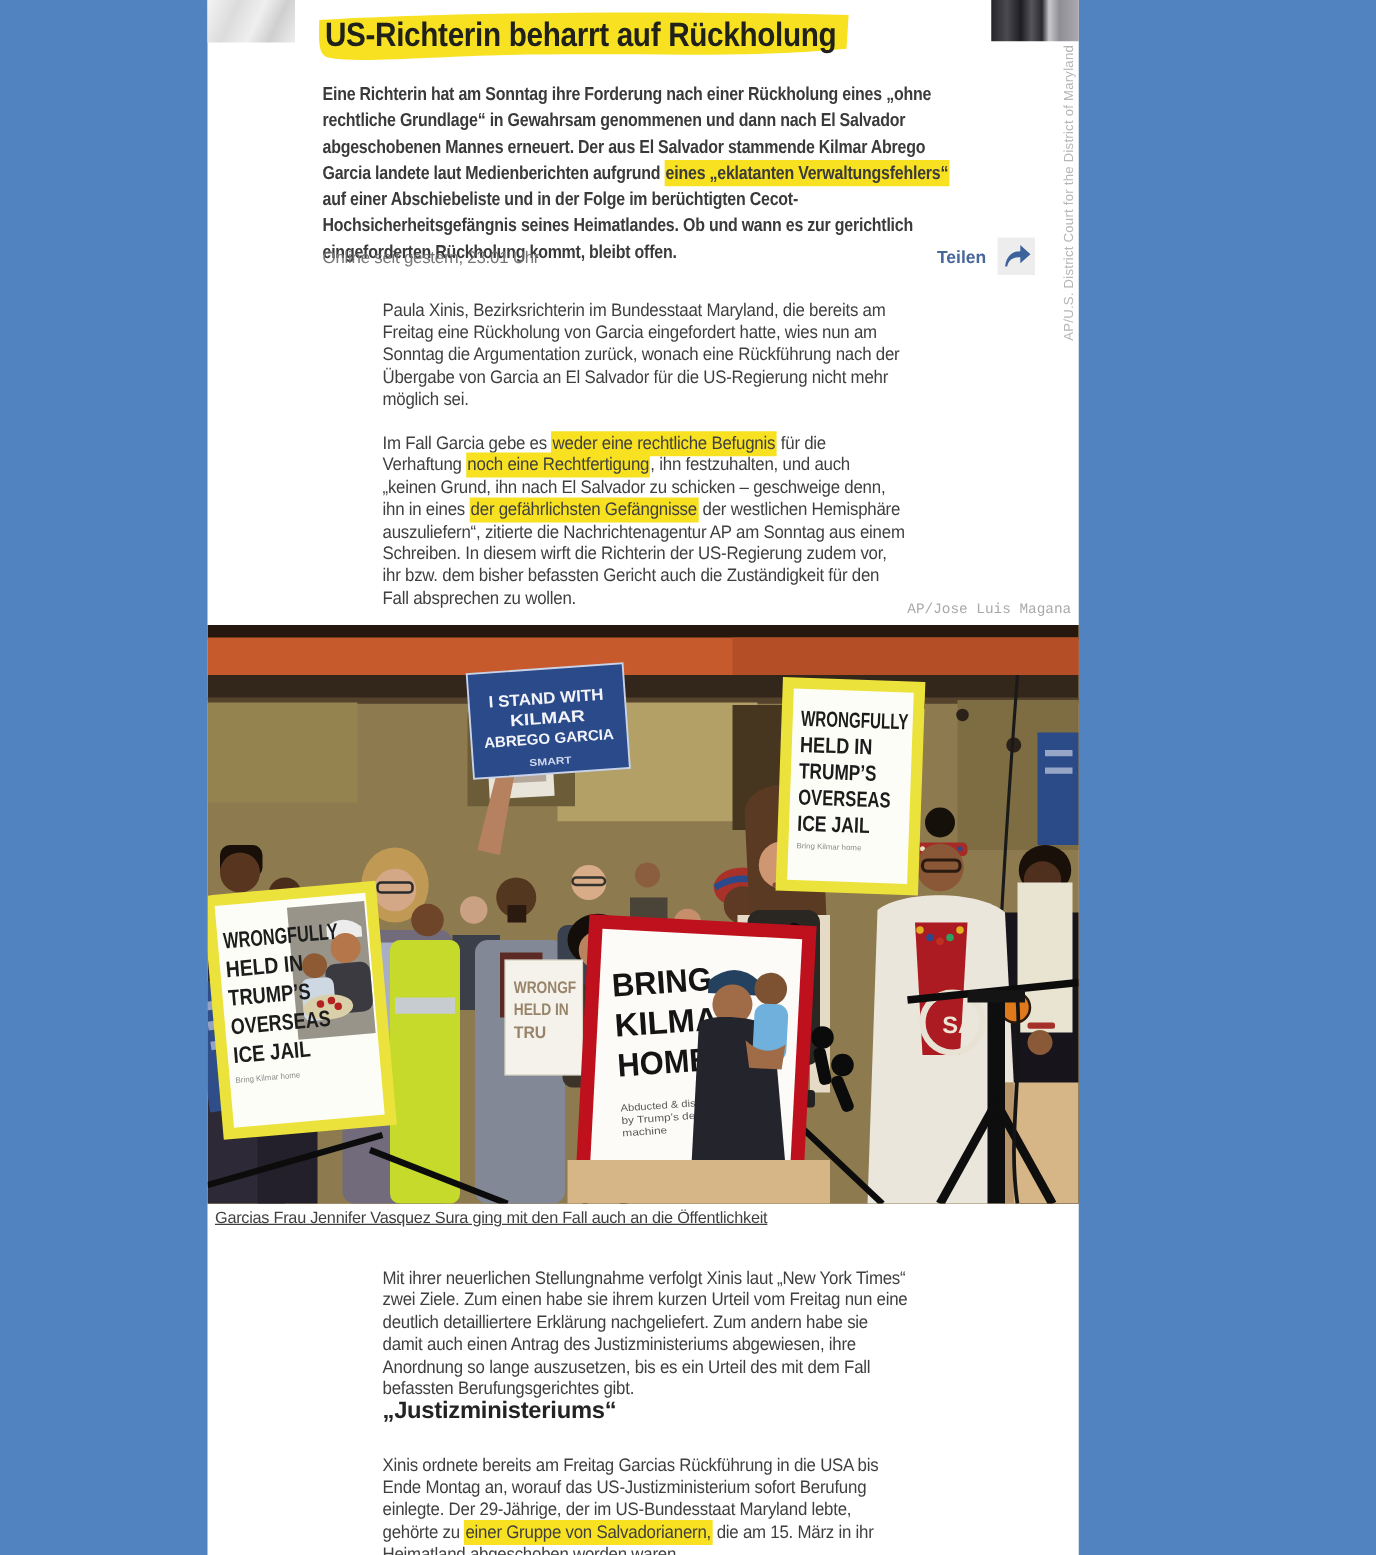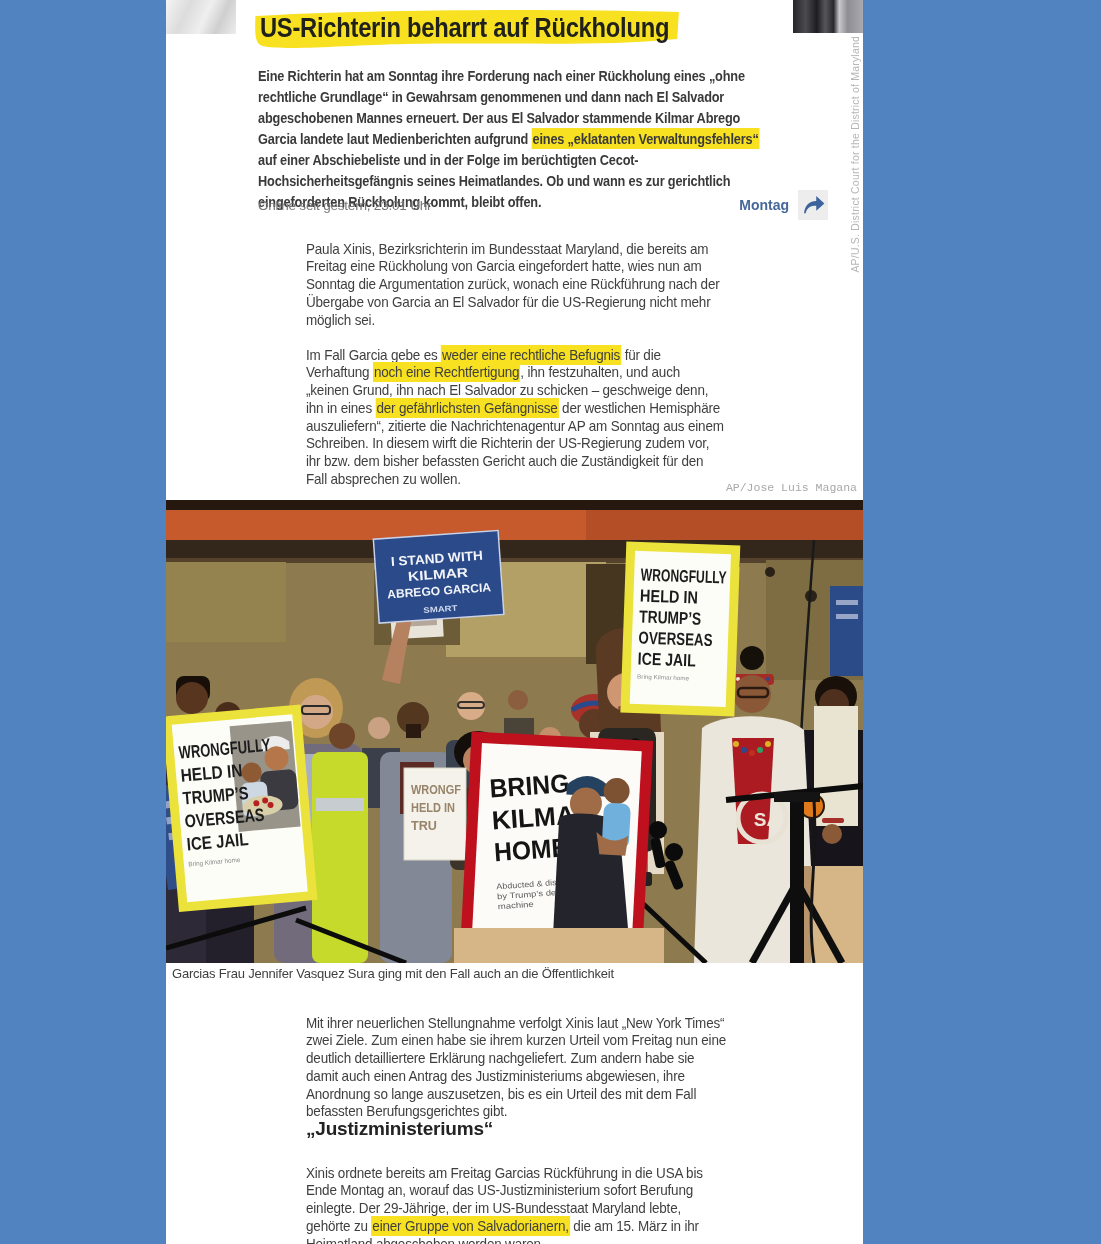--- a/index.html
+++ b/index.html
@@ -18,21 +18,21 @@
   .stamp{font-size:13.5px;color:#757575;letter-spacing:-.2px;}
   .shcl{display:flex;align-items:center;gap:9px;}
   .share-label{font-size:14px;font-weight:bold;color:#48679b;cursor:pointer;}
   .share-btn{width:30px;height:30px;background:#ededed;display:flex;align-items:center;justify-content:center;cursor:pointer;}
   .para{position:absolute;left:140px;width:452px;transform:scaleX(.93);transform-origin:0 0;font-size:14.5px;line-height:17.8px;color:#3f3f3f;letter-spacing:-.2px;}
   .p1{top:226px;} .p2{top:332px;} .p3{top:1000px;} .p4{top:1150px;}
   mark{background:#f7e120;color:inherit;padding:2px 1px;box-decoration-break:clone;-webkit-box-decoration-break:clone;}
   .credit-photo{position:absolute;right:6px;top:481px;font-size:11.5px;color:#a9a9a9;font-family:Liberation Mono, monospace;}
   .vcredit{position:absolute;right:2px;top:36px;writing-mode:vertical-rl;transform:rotate(180deg);font-size:10.5px;color:#b6b6b6;white-space:nowrap;letter-spacing:.2px;}
   .photo{position:absolute;left:0;top:500px;width:697px;height:463px;overflow:hidden;background:#8d7a4f;}
-  .caption{position:absolute;left:6px;top:966px;font-size:13px;color:#3f3f3f;letter-spacing:-.2px;}
+  .caption{position:absolute;left:6px;top:966px;font-size:13px;color:#3f3f3f;letter-spacing:-.2px;text-decoration:underline;}
   h2{position:absolute;left:140px;top:1118px;margin:0;font-size:19px;font-weight:bold;color:#232323;letter-spacing:-.2px;}
   svg text{font-family:"Liberation Sans",sans-serif;}
 </style>
 </head>
 <body>
 
 <div class="stage">
   <div class="content">
 
     <div class="thumb thumb-left"></div>
@@ -47,21 +47,21 @@
       </h1>
     </div>
 
     <div class="vcredit">AP/U.S. District Court for the District of Maryland</div>
 
     <p class="lead"><span>Eine Richterin hat am Sonntag ihre Forderung nach einer Rückholung eines „ohne rechtliche Grundlage“ in Gewahrsam genommenen und dann nach El Salvador abgeschobenen Mannes erneuert. Der aus El Salvador stammende Kilmar Abrego Garcia landete laut Medienberichten aufgrund </span><mark>eines „eklatanten Verwaltungsfehlers“</mark><span> auf einer Abschiebeliste und in der Folge im berüchtigten Cecot-Hochsicherheitsgefängnis seines Heimatlandes. Ob und wann es zur gerichtlich eingeforderten Rückholung kommt, bleibt offen.</span></p>
 
     <div class="metarow">
       <span class="stamp">Online seit gestern, 23.01 Uhr</span>
       <span class="shcl">
-        <span class="share-label">Montag</span>
+        <span class="share-label">Teilen</span>
         <span class="share-btn">
           <svg width="26" height="24" viewBox="0 0 32 26">
             <path d="M5 23 C6 13 12 8 20 8 L20 2 L30 11 L20 20 L20 14 C13 14 9 16 7 23 Z" fill="#3d639c"></path>
           </svg>
         </span>
       </span>
     </div>
 
     <p class="para p1">Paula Xinis, Bezirksrichterin im Bundesstaat Maryland, die bereits am Freitag eine Rückholung von Garcia eingefordert hatte, wies nun am Sonntag die Argumentation zurück, wonach eine Rückführung nach der Übergabe von Garcia an El Salvador für die US-Regierung nicht mehr möglich sei.</p>
     <p class="para p2"><span>Im Fall Garcia gebe es </span><mark>weder eine rechtliche Befugnis</mark><span> für die Verhaftung </span><mark>noch eine Rechtfertigung</mark><span>, ihn festzuhalten, und auch „keinen Grund, ihn nach El Salvador zu schicken – geschweige denn, ihn in eines </span><mark>der gefährlichsten Gefängnisse</mark><span> der westlichen Hemisphäre auszuliefern“, zitierte die Nachrichtenagentur AP am Sonntag aus einem Schreiben. In diesem wirft die Richterin der US-Regierung zudem vor, ihr bzw. dem bisher befassten Gericht auch die Zuständigkeit für den Fall absprechen zu wollen.</span></p>

